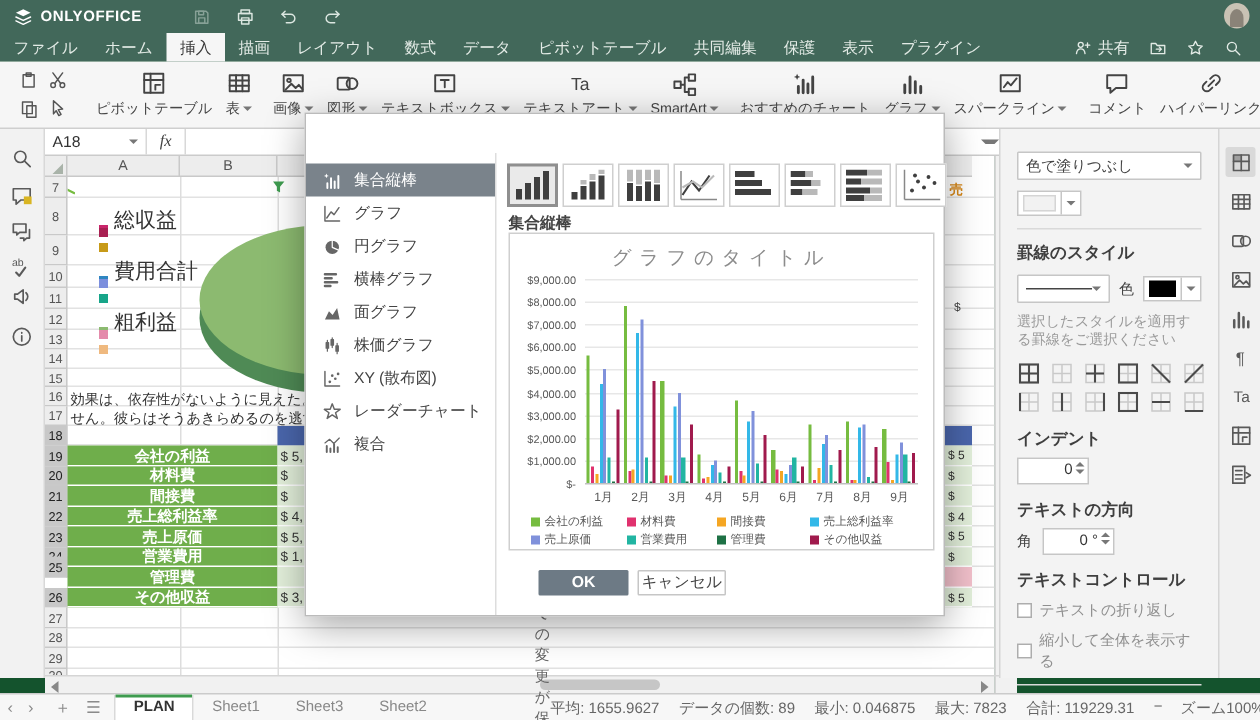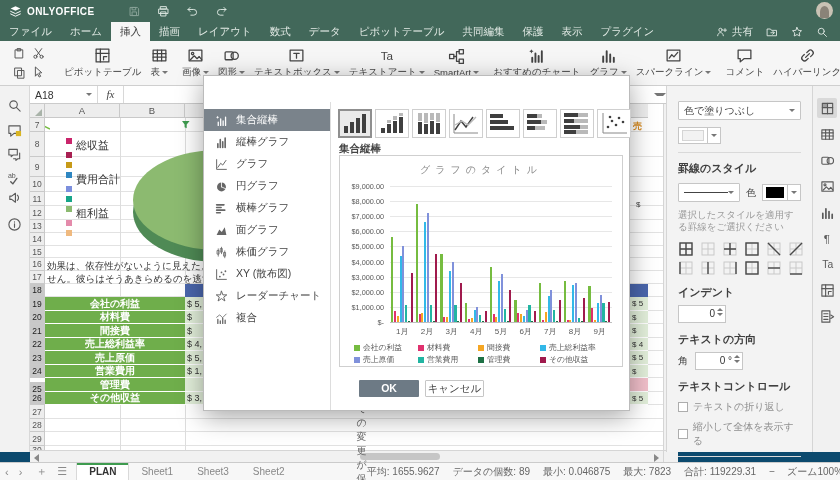--- a/index.html
+++ b/index.html
@@ -1,18 +1,18 @@
 <!DOCTYPE html>
 <html><head>
 <meta charset="utf-8">
 <style>
   *{margin:0;padding:0;box-sizing:border-box}
   html,body{width:840px;height:480px;overflow:hidden}
   body{font-family:"Liberation Sans","DejaVu Sans",sans-serif;-webkit-font-smoothing:antialiased}
-  #app{position:relative;width:840px;height:480px;background:#0c4a6e;overflow:hidden}
+  #app{position:relative;width:840px;height:480px;background:#14532d;overflow:hidden}
   svg{display:block}
 
   
   #titlebar{position:absolute;left:0;top:0;width:840px;height:22px;background:#42685A;display:flex;align-items:center;color:#fff}
   #logo{display:flex;align-items:center;gap:5px;padding-left:9px;width:110px}
   #app-name{font-size:10px;font-weight:bold;letter-spacing:.4px}
   .tb-ico{color:#DCE7E1;margin-right:16px}
   .tb-ico.dim{opacity:.45}
   #doc-title{position:absolute;left:0;right:0;text-align:center;font-size:10.5px;color:#F2F6F3;pointer-events:none}
   #avatar{position:absolute;right:7px;top:2px;width:17px;height:17px;border-radius:50%;background:#C9C2B4;overflow:hidden}
@@ -51,21 +51,21 @@
   .colh{position:absolute;top:0;height:14px;font-size:9.5px;color:#555;text-align:center;line-height:14px;border-right:1px solid #C9C9C9}
   #selall{position:absolute;left:0;top:0;width:15px;height:14px;border-right:1px solid #C9C9C9}
   #selall:after{content:"";position:absolute;right:2px;bottom:2px;border-left:7px solid transparent;border-bottom:7px solid #A9B3A9}
   .rowh{position:absolute;left:0;width:15px;background:#EDEDED;border-bottom:1px solid #C9C9C9;border-right:1px solid #C9C9C9;font-size:8.5px;color:#555;display:flex;align-items:center;justify-content:center}
   .rowh.sel{background:#C8C8C8;color:#222}
   .gridline-v{position:absolute;top:14px;width:1px;background:#DDDDDD}
   .gridrow{position:absolute;border-bottom:1px solid #E2E2E2}
   
   #pie-side{position:absolute;border-radius:50%;background:linear-gradient(90deg,#4F8A55 0 55%,#2E7D74 70%,#1C6FA0 85%)}
   #pie-top{position:absolute;border-radius:50%;background:conic-gradient(from 0deg,#8CBA70 0 11%,#2E86C1 11% 40%,#2AA58D 40% 47%,#8CBA70 47% 100%)}
-  .plg-item{position:absolute;display:flex;align-items:flex-start;gap:4px;font-size:11px;color:#333}
+  .plg-item{position:absolute;display:flex;align-items:flex-end;gap:4px;font-size:14px;color:#333}
   .plg-sq{width:6px;height:6px}
   #note1,#note2{position:absolute;font-size:9.5px;color:#333;white-space:nowrap}
   
   .t-label{position:absolute;background:#6FAE4B;color:#fff;font-size:10px;font-weight:bold;display:flex;align-items:center;justify-content:center;border-bottom:1px solid #fff}
   .t-val{position:absolute;background:#E2EFDA;color:#333;font-size:9px;display:flex;align-items:center;padding:0 2px;border-bottom:1px solid #fff;white-space:nowrap;overflow:hidden}
   .t-val.hl{color:#1E6B2E;font-weight:bold}
   #blue18a,#blue18b{position:absolute;background:#4A66AC}
   
   .sliver-cell{position:absolute;left:600px;width:18px;font-size:8px;color:#333;background:#E2EFDA;display:flex;align-items:center;padding-left:2px;border-bottom:1px solid #fff;overflow:hidden;white-space:nowrap}
   #sliver-uri{position:absolute;font-size:9px;color:#D8891A;font-weight:bold}
@@ -123,21 +123,21 @@
   #dlg-list{position:absolute;left:0;top:26px;bottom:0;width:127px;border-right:1px solid #DDD;padding-top:7px}
   .dl-item{height:22px;display:flex;align-items:center;gap:7px;padding-left:11px;font-size:10.5px;color:#444}
   .dl-item .ic{color:#666;width:14px}
   .dl-item.sel{background:#7A838B;color:#fff}
   .dl-item.sel .ic{color:#fff}
   #thumbs{position:absolute;left:134px;top:33px;display:flex;gap:3px}
   .thumb{width:34px;height:29px;border:1px solid #CFCFCF;background:#fff;display:flex;align-items:center;justify-content:center}
   .thumb.sel{border:2px solid #8F8F8F;background:#EAEAEA}
   #subtype{position:absolute;left:135px;top:66px;font-size:10.5px;font-weight:bold;color:#444}
   #preview{position:absolute;left:135px;top:79px;width:284px;height:212px;border:1px solid #CFCFCF;background:#fff}
-  #pv-title{position:absolute;left:0;top:7px;width:100%;text-align:center;font-size:10px;color:#8C8C8C;letter-spacing:5px}
+  #pv-title{position:absolute;left:0;top:7px;width:100%;text-align:center;font-size:13px;color:#8C8C8C;letter-spacing:5px}
   .ytick{position:absolute;right:238px;font-size:7.3px;color:#595959;text-align:right;width:42px}
   .gline{position:absolute;left:50px;width:222px;height:1px;background:#E7E7E7}
   .gline.axis{background:#BFBFBF}
   .bar{position:absolute}
   .xlab{position:absolute;font-size:8px;color:#595959;text-align:center}
   .lgd{position:absolute;display:flex;align-items:center;gap:3px;font-size:7.8px;color:#595959;white-space:nowrap}
   .lgd i{width:6px;height:6px;flex:none}
   #dlg-footer{position:absolute;left:0;bottom:0;width:100%;height:38px}
   #ok-btn{position:absolute;left:155px;top:8px;width:60px;height:17px;background:#6D7A85;color:#fff;font-size:10.5px;font-weight:bold;text-align:center;line-height:17px;border-radius:1px}
   #cancel-btn{position:absolute;left:221px;top:8px;width:59px;height:17px;background:#fff;border:1px solid #C6C6C6;color:#444;font-size:10.5px;text-align:center;line-height:15px;border-radius:1px}
@@ -467,21 +467,21 @@
       <div class="rowh sel" style="top: 207px; height: 13px;">20</div>
       <div class="gridrow" style="left: 15px; top: 220px; width: 618px; height: 14px;"></div>
       <div class="rowh sel" style="top: 220px; height: 14px;">21</div>
       <div class="gridrow" style="left: 15px; top: 234px; width: 618px; height: 13px;"></div>
       <div class="rowh sel" style="top: 234px; height: 13px;">22</div>
       <div class="gridrow" style="left: 15px; top: 247px; width: 618px; height: 14px;"></div>
       <div class="rowh sel" style="top: 247px; height: 14px;">23</div>
       <div class="gridrow" style="left: 15px; top: 261px; width: 618px; height: 13px;"></div>
       <div class="rowh sel" style="top: 261px; height: 13px;">24</div>
       <div class="gridrow" style="left: 15px; top: 274px; width: 618px; height: 14px;"></div>
-      <div class="rowh sel" style="top: 278px; height: 14px;">25</div>
+      <div class="rowh sel" style="top: 267px; height: 14px;">25</div>
       <div class="gridrow" style="left: 15px; top: 288px; width: 618px; height: 13px;"></div>
       <div class="rowh sel" style="top: 288px; height: 13px;">26</div>
       <div class="gridrow" style="left: 15px; top: 301px; width: 618px; height: 14px;"></div>
       <div class="rowh" style="top: 301px; height: 14px;">27</div>
       <div class="gridrow" style="left: 15px; top: 315px; width: 618px; height: 13px;"></div>
       <div class="rowh" style="top: 315px; height: 13px;">28</div>
       <div class="gridrow" style="left: 15px; top: 328px; width: 618px; height: 14px;"></div>
       <div class="rowh" style="top: 328px; height: 14px;">29</div>
       <div class="gridrow" style="left: 15px; top: 342px; width: 618px; height: 9px;"></div>
       <div class="rowh" style="top: 342px; height: 9px;">30</div>
@@ -855,28 +855,20 @@
   <div id="dialog">
     <div id="dlg-list">
         <div class="dl-item sel">
           <span class="ic">
             <svg viewBox="0 0 16 16" width="13" height="13" fill="none" stroke="currentColor" stroke-width="1.2" stroke-linecap="round" stroke-linejoin="round">
               <path d="M4 14V10M7 14V6M10 14V8.5M13 14V4" stroke-width="1.6"></path>
               <path d="M3.2 2l.6 1.4L5.2 4l-1.4.6-.6 1.4-.6-1.4L1.2 4l1.4-.6z" fill="currentColor" stroke="none"></path>
             </svg>
           </span>
           <span>集合縦棒</span>
-        </div>
-        <div class="dl-item">
-          <span class="ic">
-            <svg viewBox="0 0 16 16" width="13" height="13" fill="none" stroke="currentColor" stroke-width="1.2" stroke-linecap="round" stroke-linejoin="round">
-              <path d="M3.5 14V9.5M6.5 14V4.5M9.5 14V7M12.5 14V2.5" stroke-width="2"></path>
-            </svg>
-          </span>
-          <span>縦棒グラフ</span>
         </div>
         <div class="dl-item">
           <span class="ic">
             <svg viewBox="0 0 16 16" width="13" height="13" fill="none" stroke="currentColor" stroke-width="1.2" stroke-linecap="round" stroke-linejoin="round">
               <path d="M2 2v12h12"></path>
               <path d="M3.5 11.5 7 6.5l2.5 2.2L13.5 3"></path>
             </svg>
           </span>
           <span>グラフ</span>
         </div>

